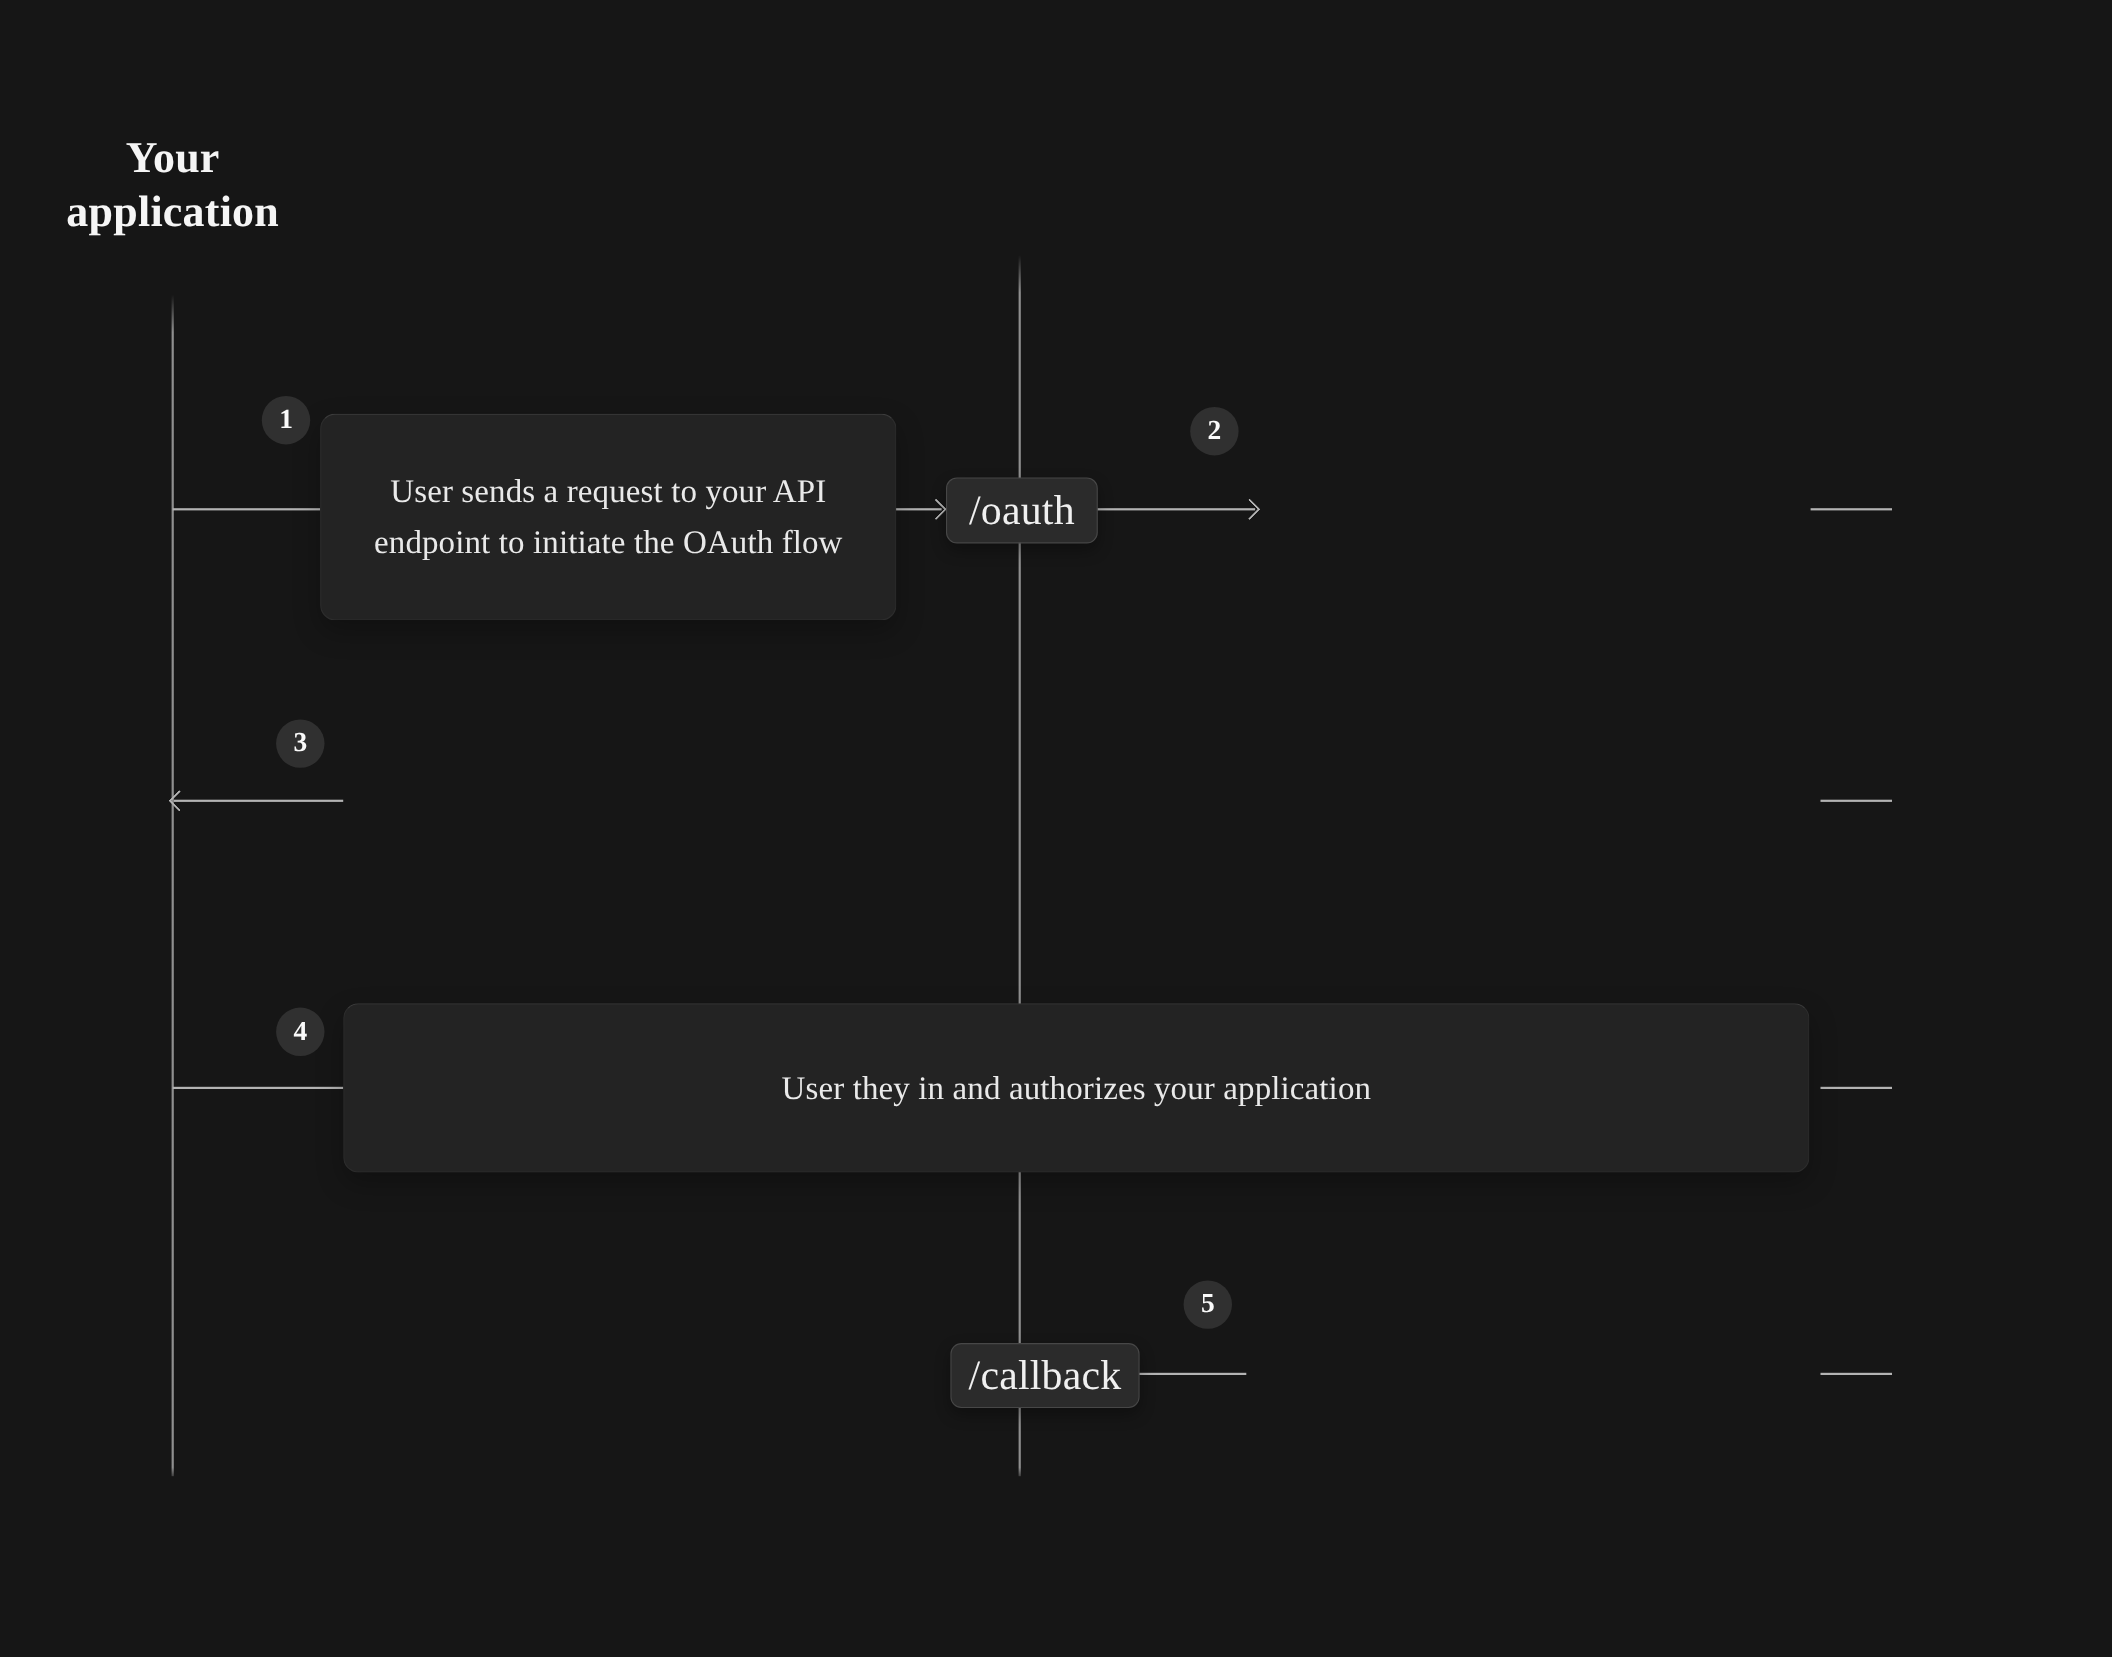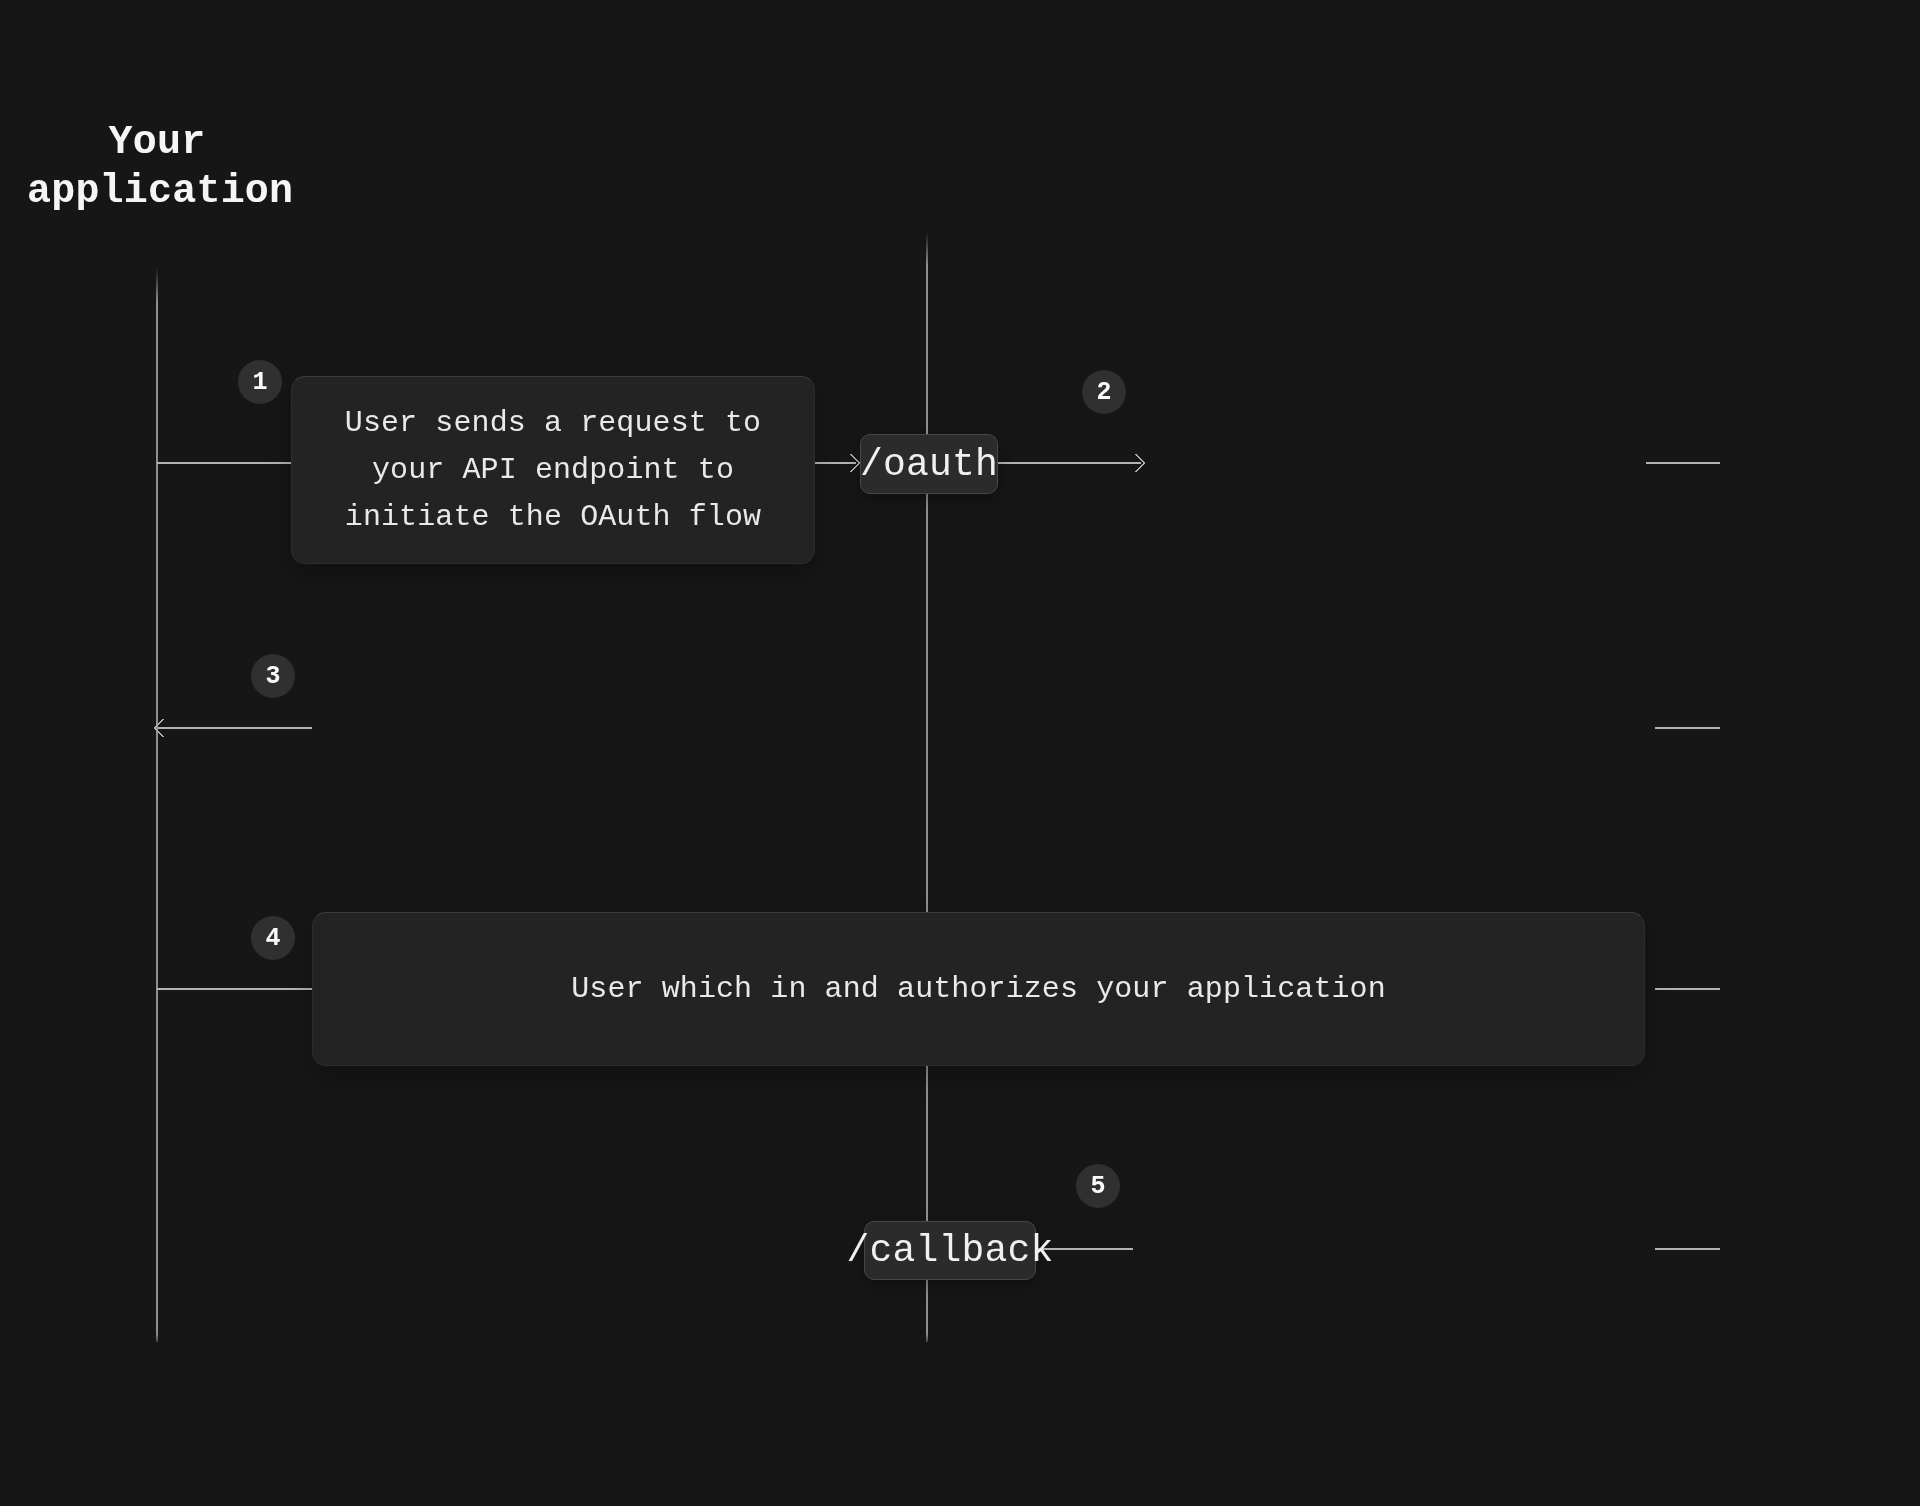--- a/index.html
+++ b/index.html
@@ -3,21 +3,21 @@
 <meta charset="utf-8">
 <style>
   :root{
     --bg:#161616; --box-bg:#232323; --box-border:#2d2d2d; --box-border-top:#3c3c3c;
     --box-text:#e9e9e9; --chip-bg:#2b2b2b; --chip-border:#474747; --chip-text:#f0f0f0;
     --circle-bg:#303030; --circle-text:#fafafa; --line:#b3b3b3; --lifeline:#8f8f8f; --heading:#f5f5f5;
   }
   html,body{margin:0;padding:0;background:var(--bg);}
   .stage{
     position:relative; width:1720px; height:1506px; overflow:hidden;
-    background:var(--bg); font-family:Liberation Mono, monospace;
+    background:var(--bg); font-family:Liberation Serif, serif;
   }
   .lane-label{
     position:absolute; color:var(--heading); font-size:40px; font-weight:700;
     text-align:center; line-height:49px; letter-spacing:0.2px; z-index:4;
   }
   .lifeline{
     position:absolute; width:2px; z-index:1;
     background:linear-gradient(to bottom, rgba(143,143,143,0) 0, var(--lifeline) 34px, var(--lifeline) calc(100% - 8px), rgba(143,143,143,0.35) 100%);
   }
   .conn{position:absolute; height:2px; background:var(--line); z-index:2;}
@@ -94,21 +94,21 @@
     <span>3</span>
   </div>
 
   <div class="conn" style="left:157px; top:988px; width:155px;"></div>
   <div class="conn arrow-right" style="left:1655px; top:988px; width:92px;"></div>
 
   <div class="num-circle" style="left:251px; top:916px;">
     <span>4</span>
   </div>
   <div class="step-box" style="left:312px; top:912px; width:1331px; height:152px;">
-    <div class="txt">User which in and authorizes your application</div>
+    <div class="txt">User they in and authorizes your application</div>
   </div>
 
   <div class="conn arrow-left" style="left:1018px; top:1248px; width:115px;"></div>
   <div class="conn" style="left:1655px; top:1248px; width:93px;"></div>
 
   <div class="chip" style="left:864px; top:1221px; width:170px; height:57px;">
     <span>/callback</span>
   </div>
 
   <div class="num-circle" style="left:1076px; top:1164px;">

